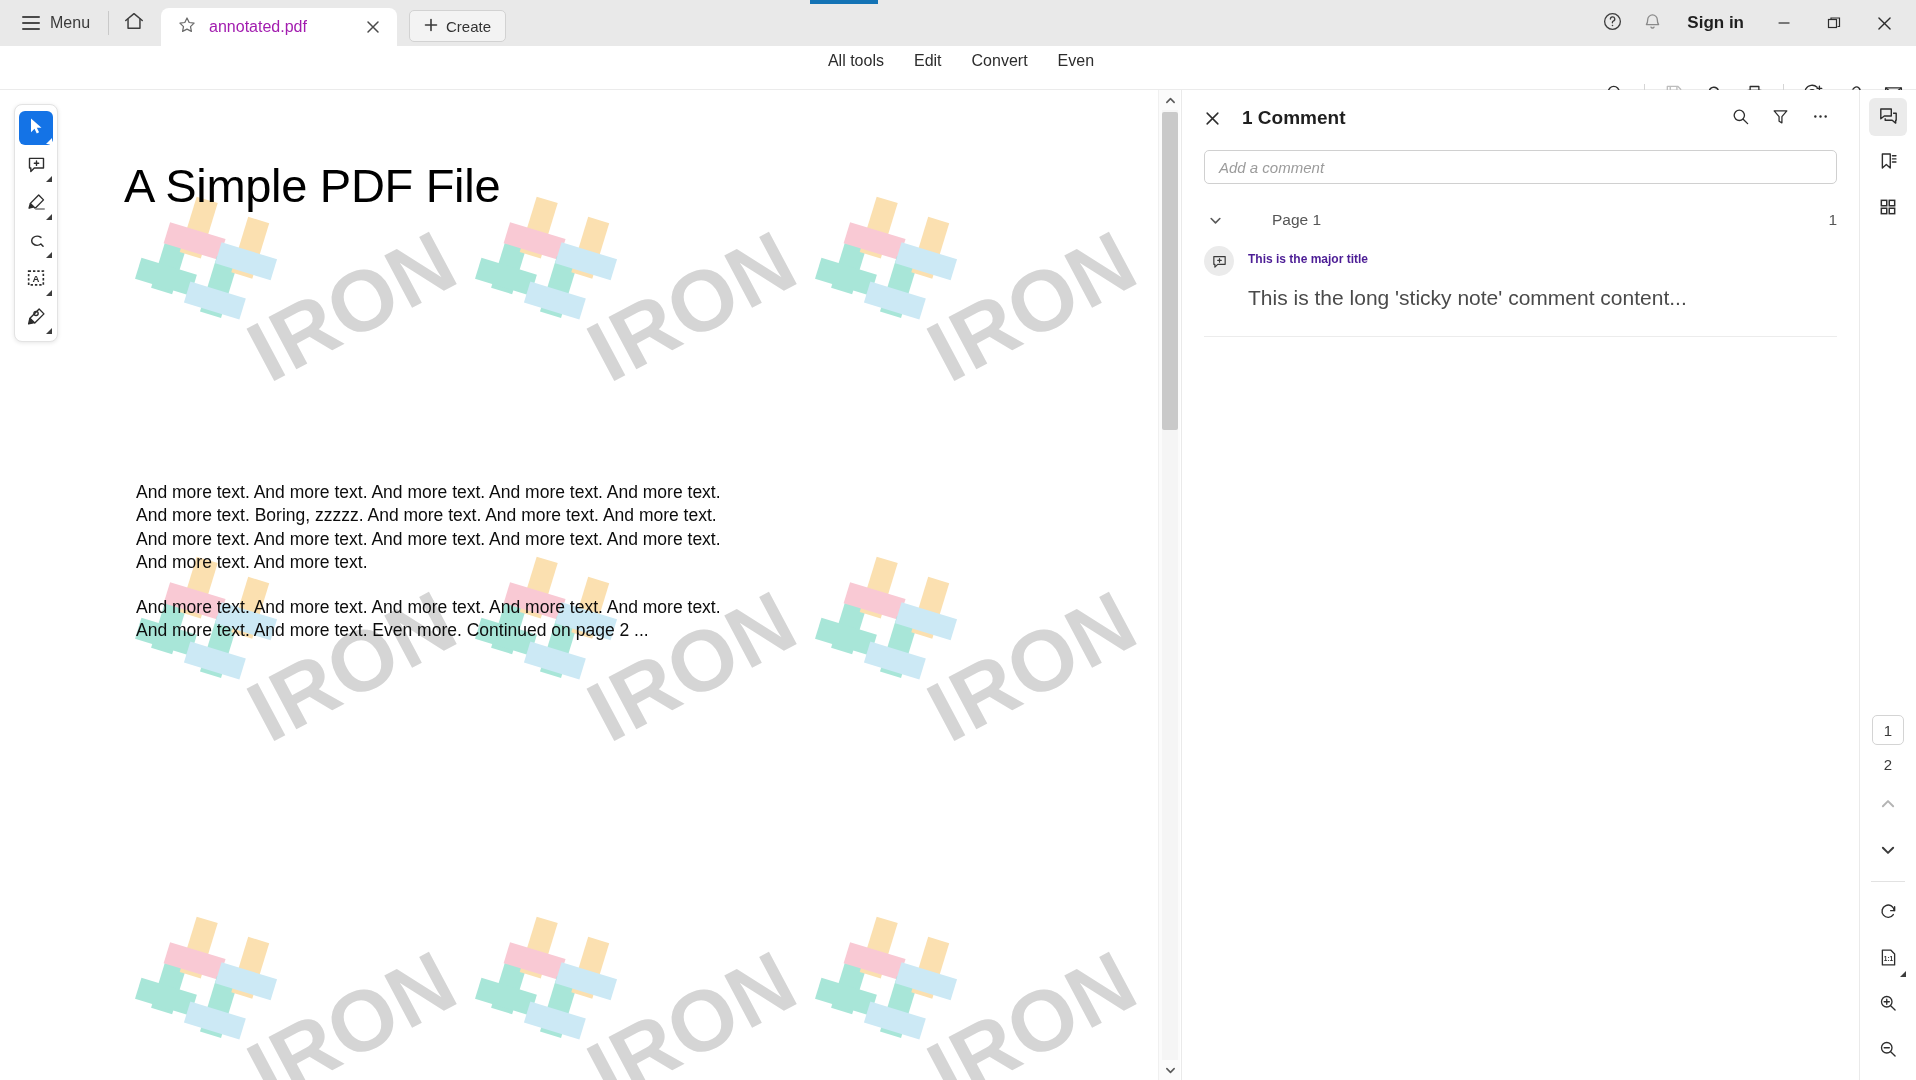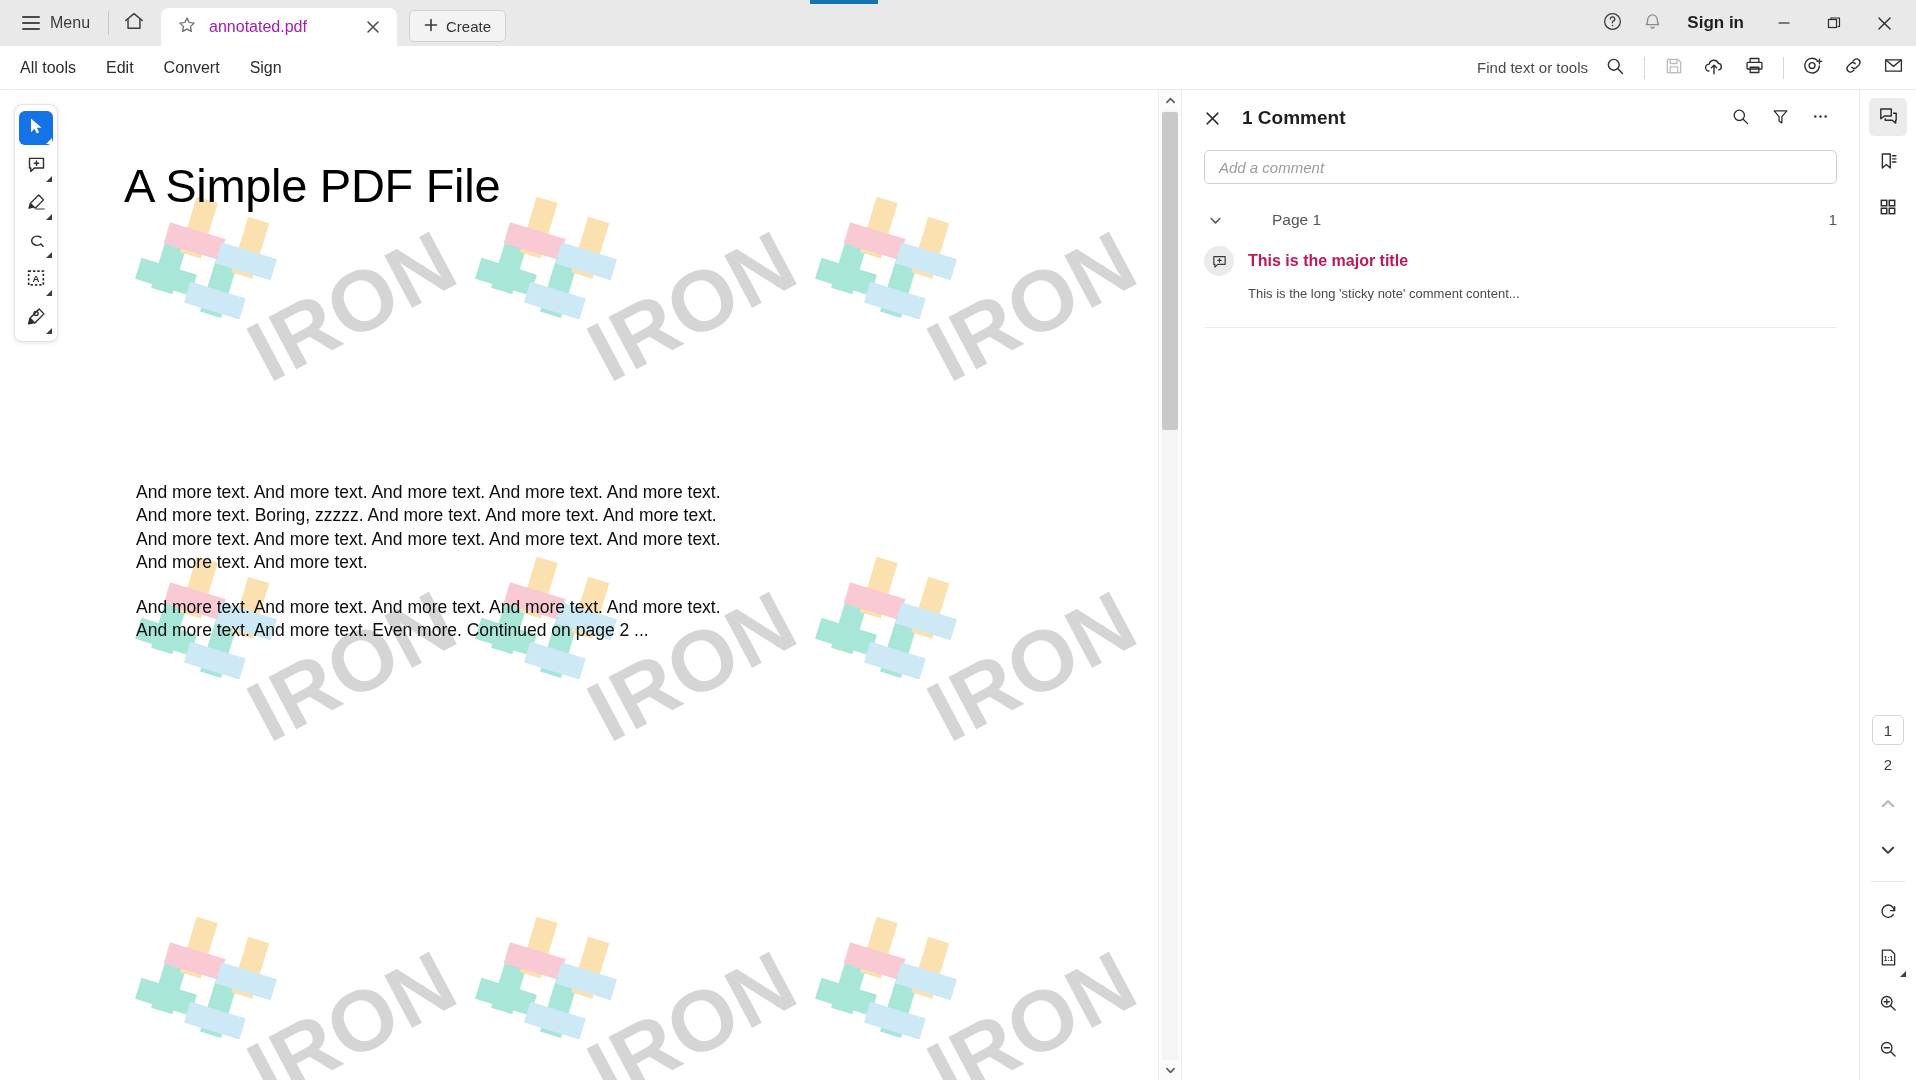--- a/index.html
+++ b/index.html
@@ -66,20 +66,21 @@
 
   .blue-tick {
     position: absolute; top: 0; left: 810px; width: 68px; height: 4px; background: #1473b5;
   }
 
   
   .toolbar {
     position: absolute; top: 46px; left: 0; width: 1916px; height: 44px;
     background: #ffffff; display: flex; align-items: center;
     border-bottom: 1px solid #ebebeb;
+    flex-direction: column;
   }
   .tool-menu { display: flex; align-items: center; padding-left: 6px; gap: 2px; }
   .tool-menu-item {
     font-size: 16px; color: #2c2c2c; padding: 6px 14px; border-radius: 4px; cursor: pointer;
   }
 
   .toolbar-right { margin-left: auto; display: flex; align-items: center; padding-right: 4px; gap: 2px; }
   .find-label { font-size: 15px; color: #4a4a4a; margin-right: 6px; cursor: pointer; }
   .tool-icon {
     width: 38px; height: 38px; display: flex; align-items: center; justify-content: center;
@@ -187,22 +188,22 @@
   .cm-group-caret { width: 22px; display: flex; align-items: center; justify-content: center; }
   .cm-group-label { font-size: 15.5px; color: #565656; margin-left: 8px; }
   .cm-group-count { margin-left: auto; font-size: 15.5px; color: #565656; }
 
   .cm-item { padding: 14px 22px 20px 22px; display: block; cursor: pointer; }
   .cm-item-row { display: flex; align-items: flex-start; gap: 14px; }
   .cm-avatar {
     flex: none; width: 30px; height: 30px; border-radius: 50%; background: #ebebeb;
     display: flex; align-items: center; justify-content: center; margin-top: -2px;
   }
-  .cm-item-title { font-size: 16px; font-weight: bold; color: #be185d; padding-top: 4px; text-align: center; }
-  .cm-item-body { font-size: 13px; color: #4a4a4a; margin-left: 44px; margin-top: 10px; }
+  .cm-item-title { font-size: 12px; font-weight: bold; color: #4c1d95; padding-top: 4px; text-align: center; }
+  .cm-item-body { font-size: 21px; color: #4a4a4a; margin-left: 44px; margin-top: 10px; }
   .cm-divider { height: 1px; background: #ececec; margin: 6px 22px 0 22px; }
 
   
   .right-rail {
     position: absolute; top: 90px; left: 1859px; width: 57px; height: 990px;
     background: #ffffff; border-left: 1px solid #eaeaea;
     display: flex; flex-direction: column; align-items: center;
   }
   .rr-icon {
     width: 38px; height: 38px; margin-top: 8px;
@@ -308,21 +309,21 @@
       </svg>
     </div>
   </div>
 </div>
 
 <div class="toolbar">
   <div class="tool-menu">
     <div class="tool-menu-item">All tools</div>
     <div class="tool-menu-item">Edit</div>
     <div class="tool-menu-item">Convert</div>
-    <div class="tool-menu-item">Sign</div>
+    <div class="tool-menu-item">Even</div>
   </div>
 
   <div class="toolbar-right">
     <span class="find-label">Find text or tools</span>
     <div class="tool-icon">
       <span>
         <svg width="20" height="20" viewBox="0 0 24 24" fill="none" stroke="#2d2d2d" stroke-width="1.7" stroke-linecap="round">
           <circle cx="10.5" cy="10.5" r="6.5"></circle>
             <path d="M15.4 15.4 L21 21"></path>
         </svg>

